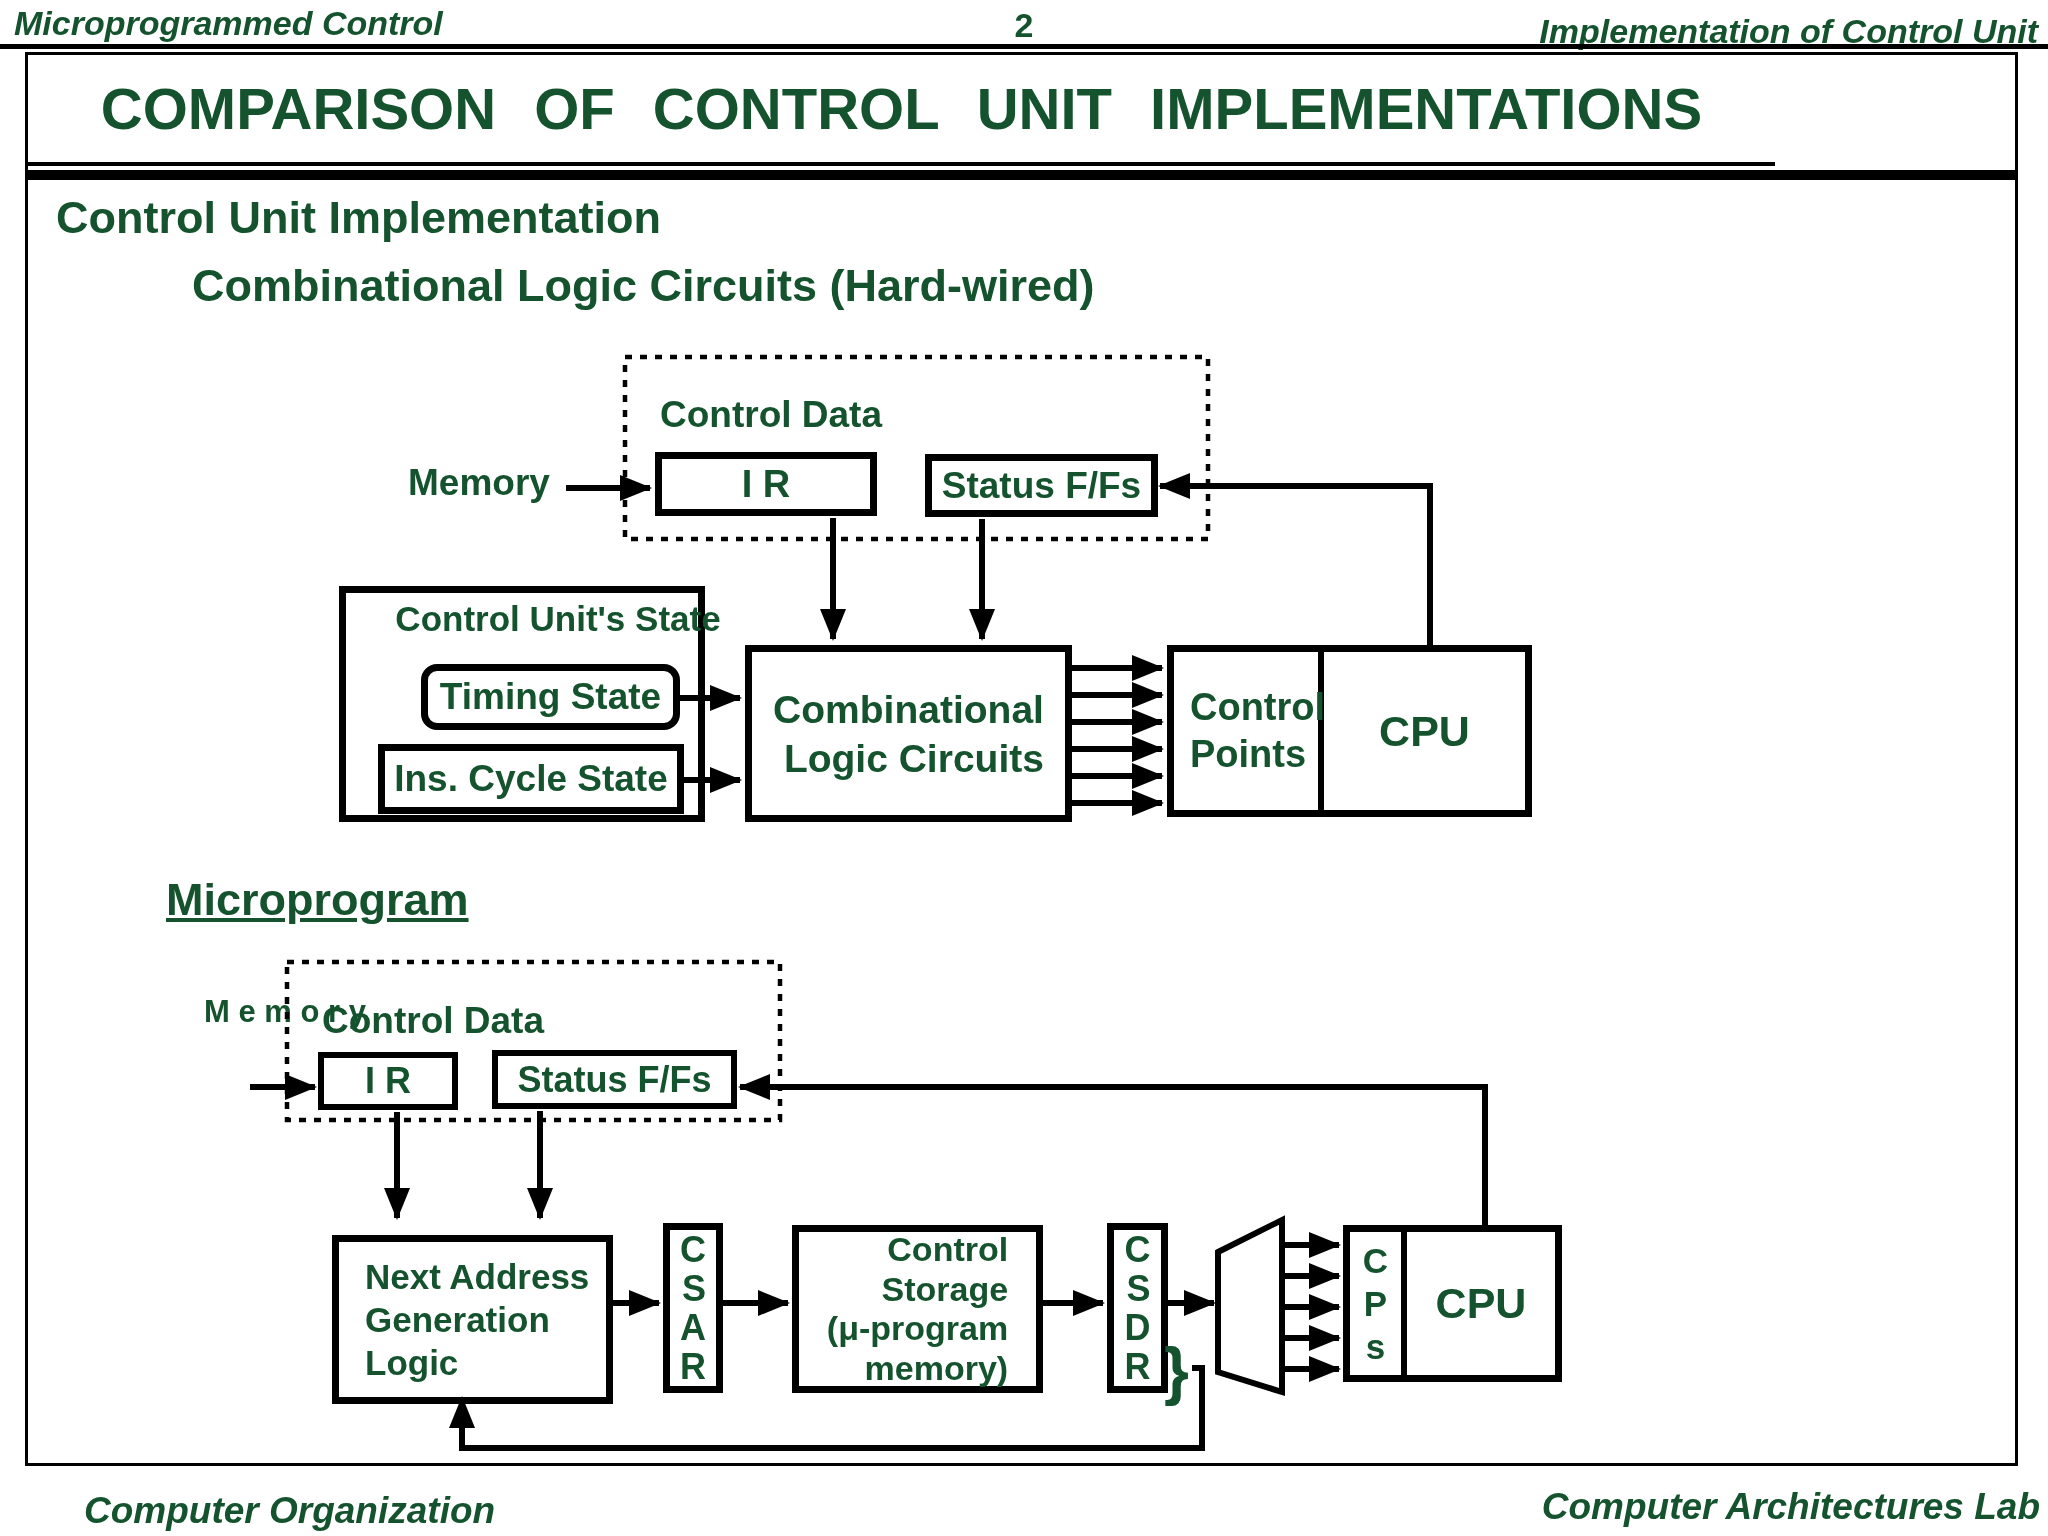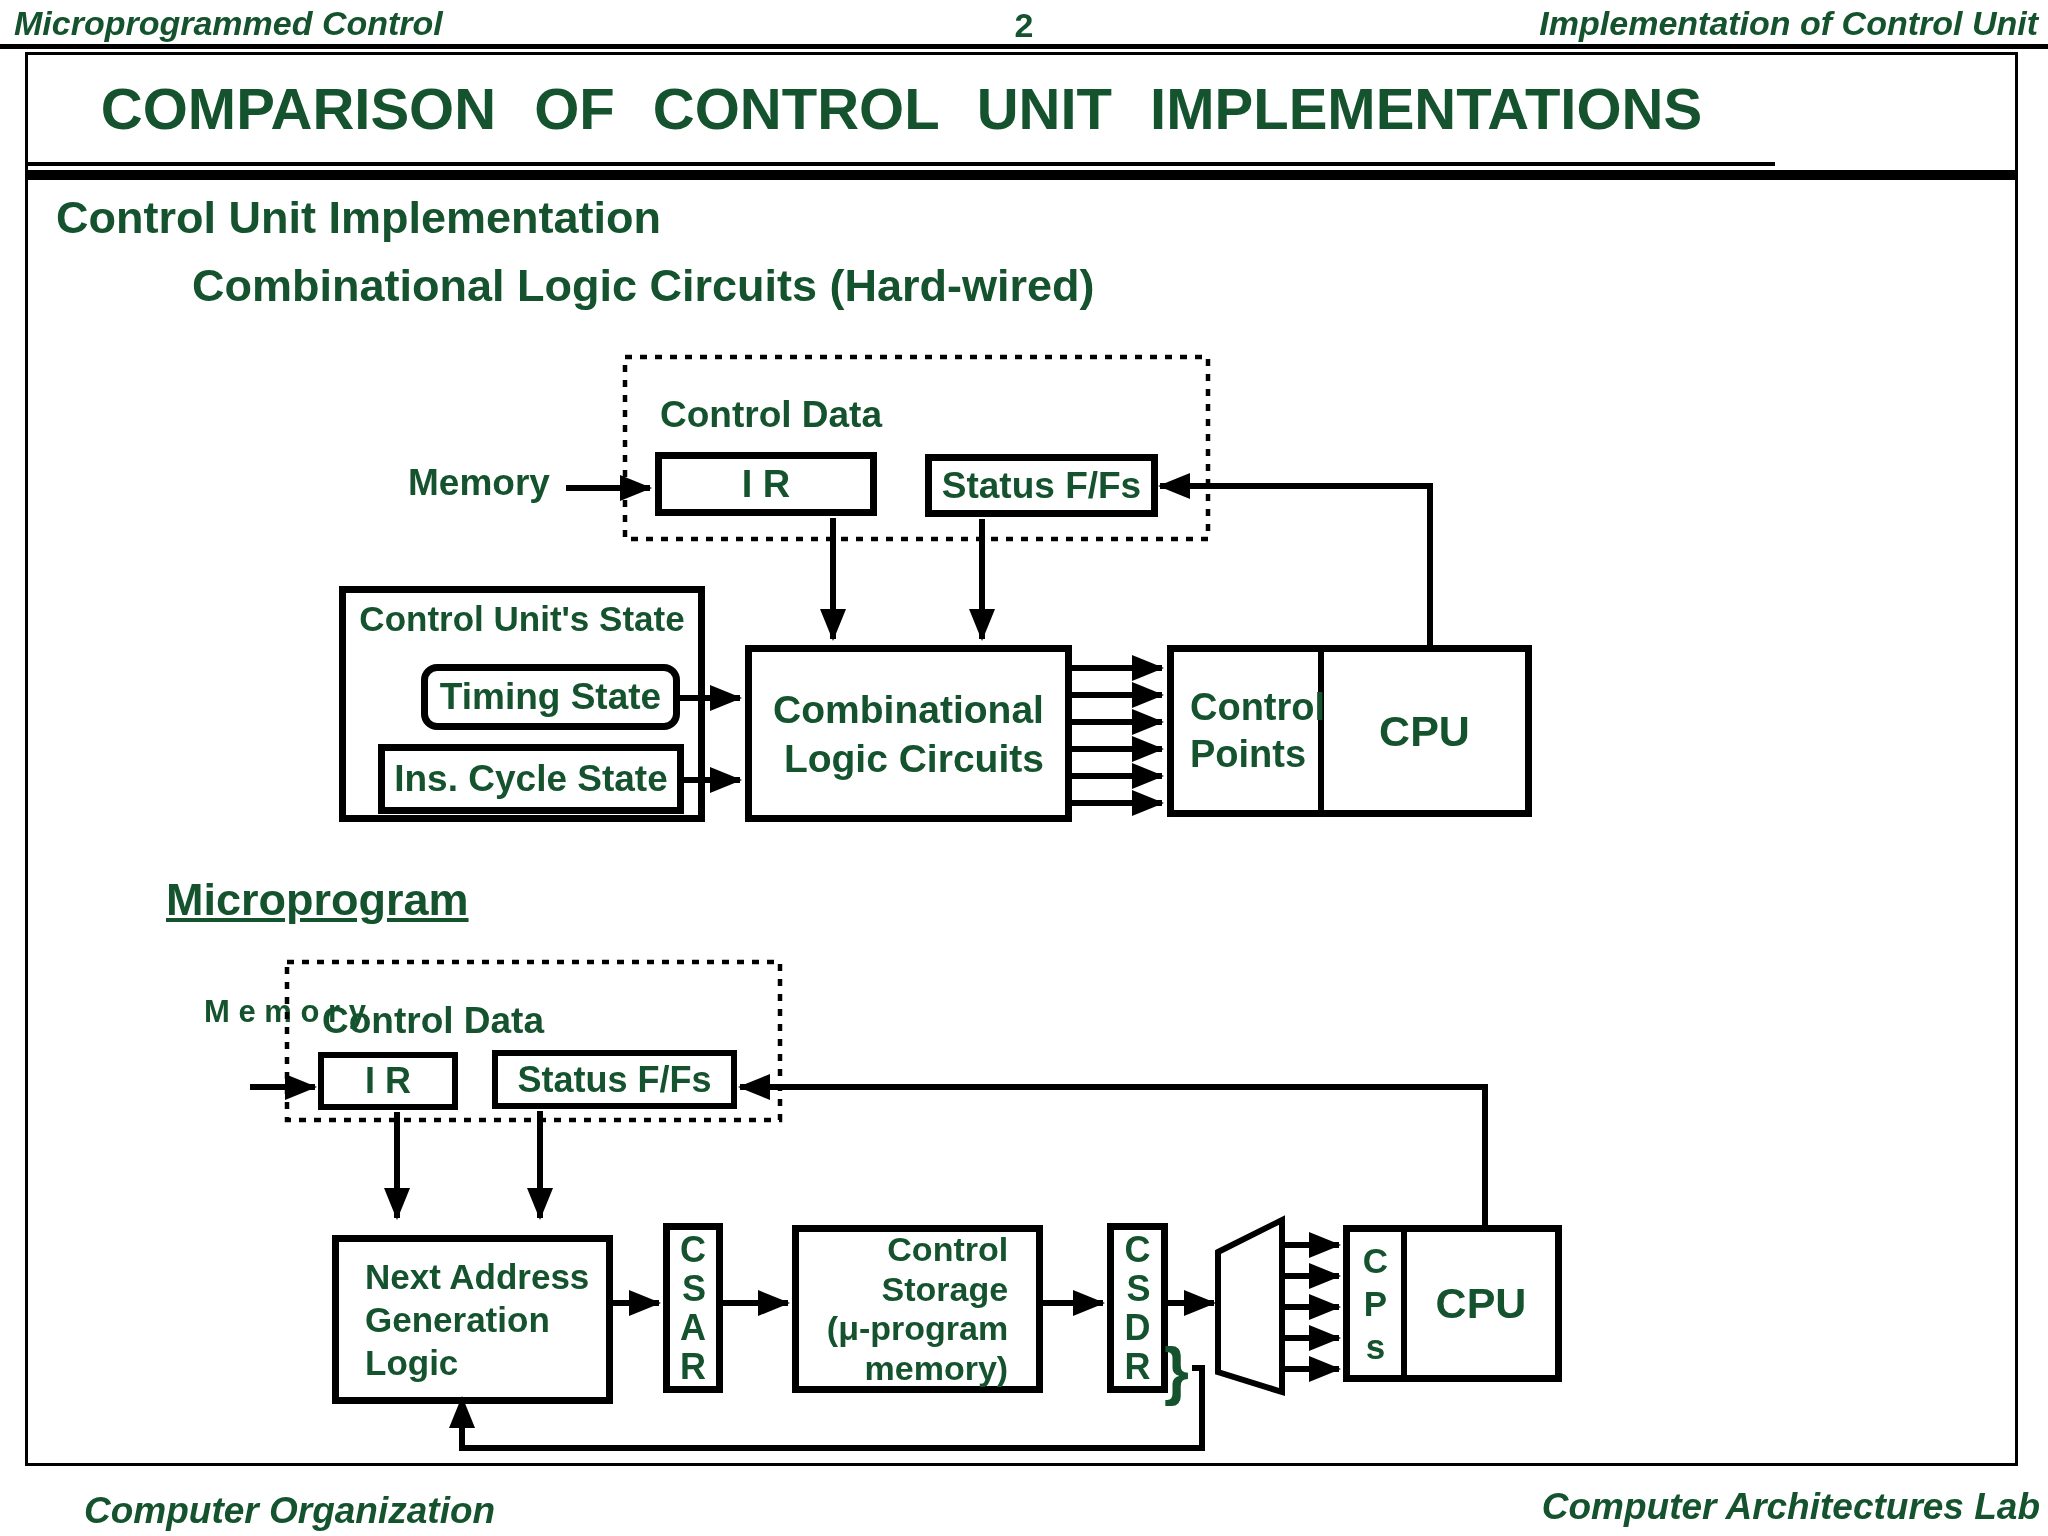--- a/index.html
+++ b/index.html
@@ -31,41 +31,41 @@
   svg.overlay{position:absolute;left:0;top:0;pointer-events:none;}
   .footer{font-size:37px;font-weight:bold;font-style:italic;white-space:nowrap;}
 </style>
 </head>
 <body>
 
 <div class="page">
 
   <div class="abs hdr" style="left:14px;top:4px;">Microprogrammed Control</div>
   <div class="abs hdr hdr-center" style="top:6px;">2</div>
-  <div class="abs hdr" style="right:10px;top:4px;text-align:right;">Implementation of Control Unit</div>
+  <div class="abs hdr" style="right:10px;top:12px;text-align:right;">Implementation of Control Unit</div>
   <div class="abs hdr-rule"></div>
 
   <div class="abs frame"></div>
   <div class="abs title-strip">
     <span class="title-text">COMPARISON OF CONTROL UNIT IMPLEMENTATIONS</span>
   </div>
   <div class="abs thick-rule"></div>
 
   <div class="abs h-main" style="left:56px;top:192px;">Control Unit Implementation</div>
   <div class="abs h-main" style="left:166px;top:260px;margin-left:26px;">Combinational Logic Circuits (Hard-wired)</div>
   <div class="abs h-main" style="left:166px;top:874px;text-decoration:underline;">Microprogram</div>
 
   <div class="abs lbl" style="left:660px;top:394px;font-size:37px;">Control Data</div>
   <div class="abs lbl" style="left:408px;top:462px;font-size:37px;">Memory</div>
 
   <div class="abs dbox" style="left:655px;top:452px;width:222px;height:64px;font-size:38px;">I R</div>
   <div class="abs dbox" style="left:925px;top:454px;width:233px;height:63px;font-size:37px;">Status F/Fs</div>
 
   <div class="abs dbox" style="left:339px;top:586px;width:366px;height:236px;"></div>
-  <div class="abs lbl" style="left:339px;top:599px;width:366px;text-align:center;font-size:35px;">Control Unit's State</div>
+  <div class="abs lbl" style="left:339px;top:599px;width:366px;text-align:center;font-size:35px;padding-left:36px;">Control Unit's State</div>
   <div class="abs dbox" style="left:421px;top:664px;width:259px;height:66px;font-size:37px;border-radius:16px;">Timing State</div>
   <div class="abs dbox" style="left:378px;top:744px;width:306px;height:70px;font-size:37px;">Ins. Cycle State</div>
 
   <div class="abs dbox pre" style="left:745px;top:645px;width:327px;height:177px;font-size:39px;line-height:49px;">Combinational
 Logic Circuits</div>
 
   <div class="abs cellwrap" style="left:1167px;top:645px;width:365px;height:172px;">
     <div class="cell-l pre" style="width:150px;padding-left:16px;font-weight:bold;font-size:38px;line-height:47px;text-align:left;">Control
 Points</div>
     <div class="cell-r" style="font-weight:bold;font-size:43px;">CPU</div>

